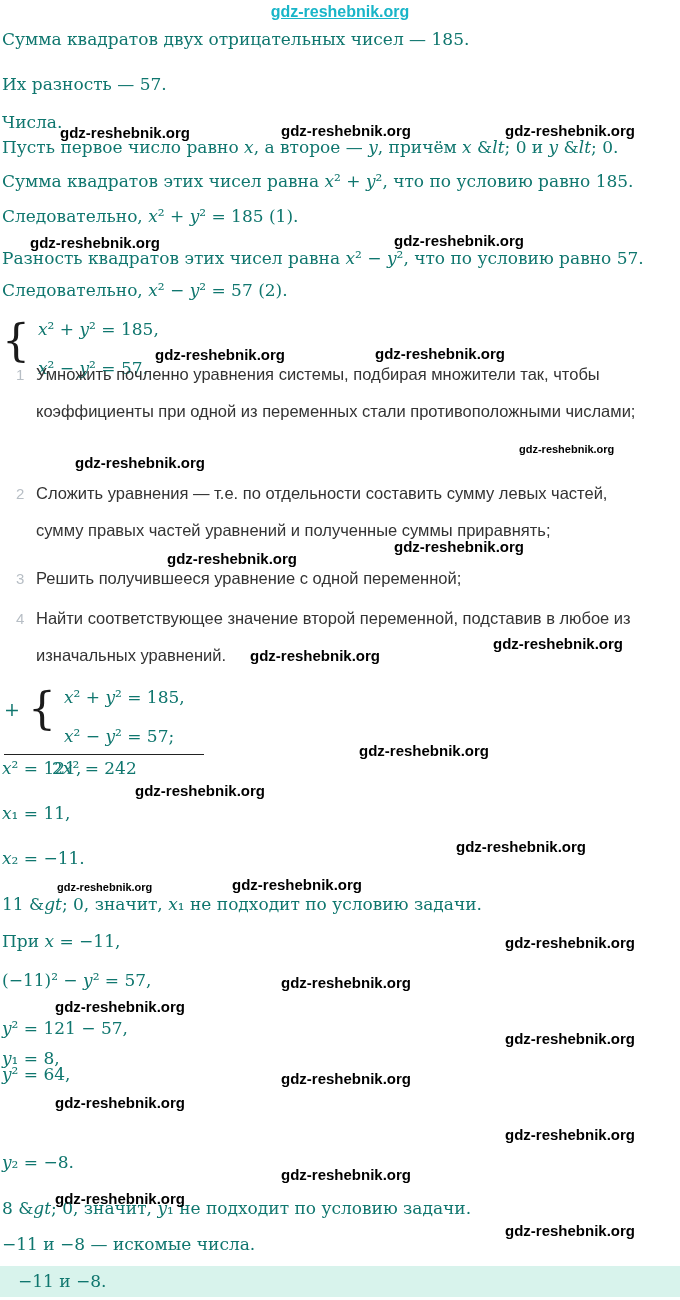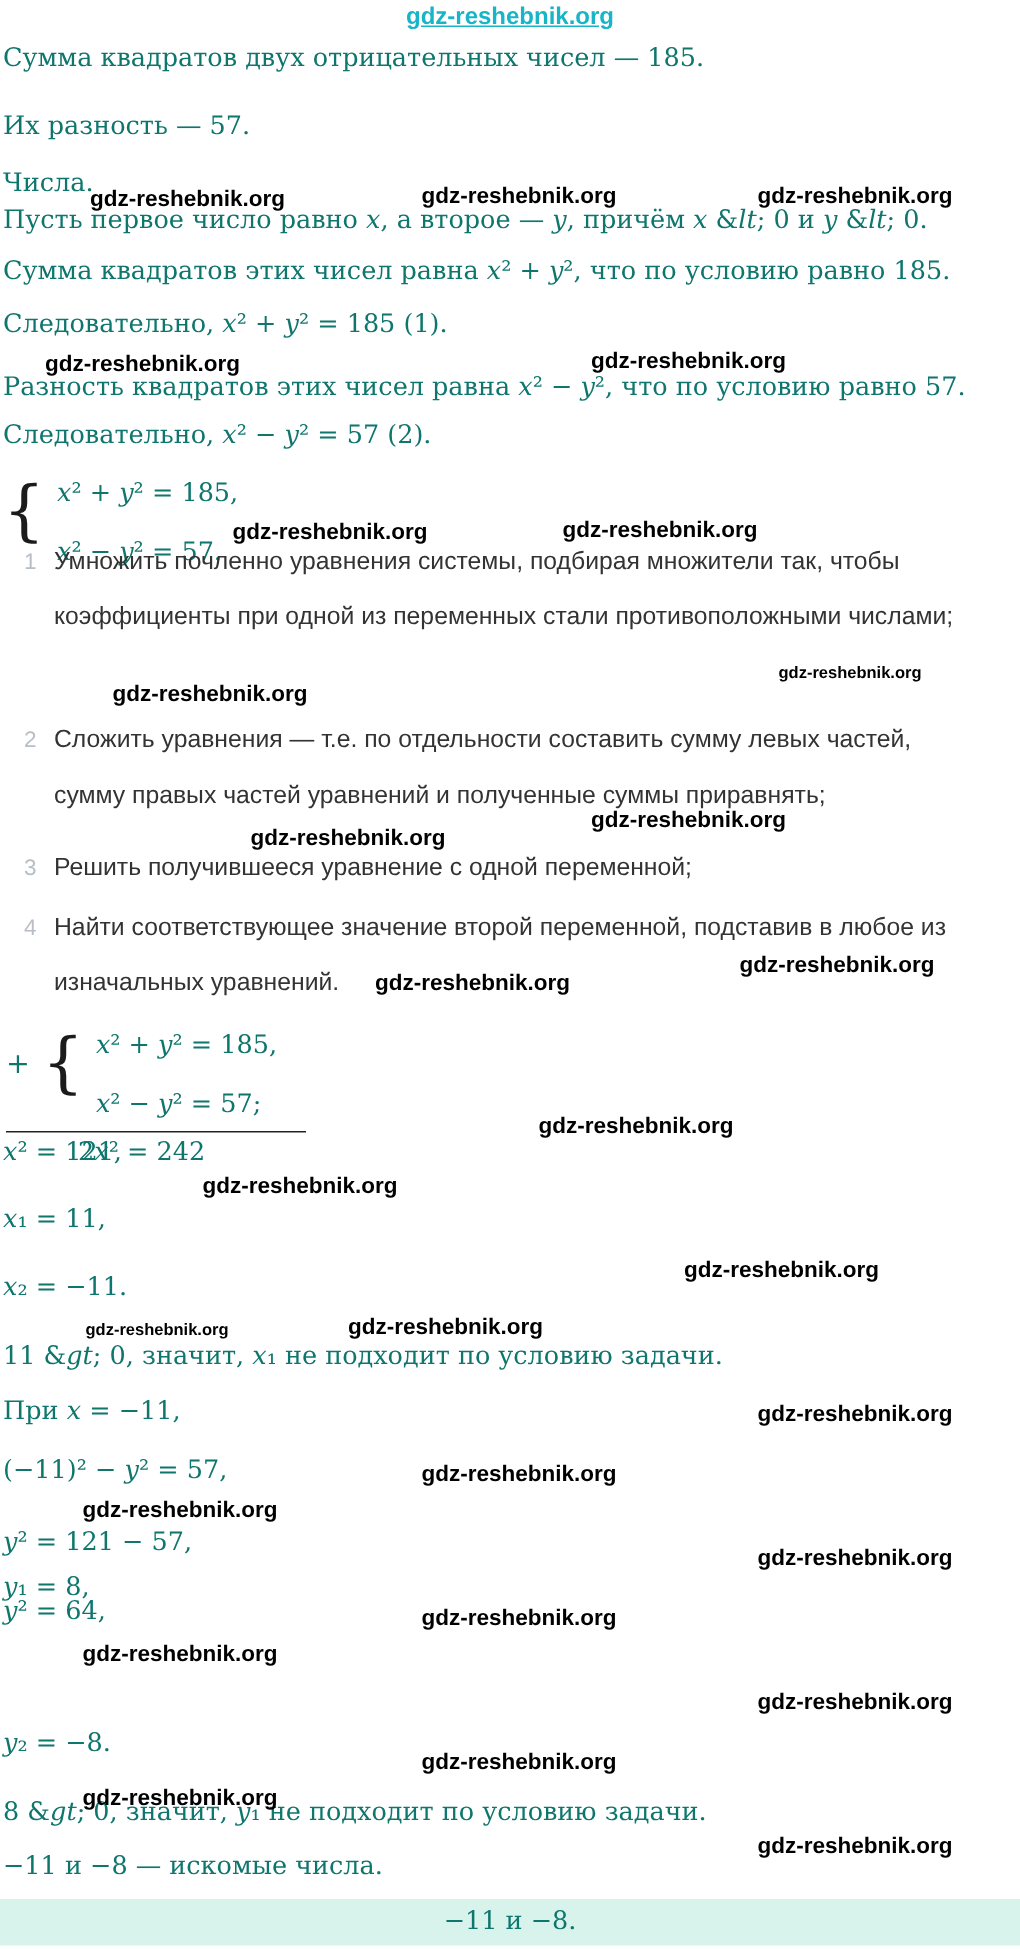--- a/index.html
+++ b/index.html
@@ -60,21 +60,21 @@
     .sys-eqs .math { line-height: 23px; margin-top: 16px; }
     .plus { margin-right: 8px; font-size: 19px; }
 
     .sumline { border-top: 1.6px solid #222; width: 200px; margin-top: 6px; }
     .result { margin-left: 48px; margin-top: 3px; }
 
     
     .answer-bar {
       left: 0; top: 1266px; width: 680px; height: 31px;
       background: var(--answer-bg, #d8f3ec);
-      display: flex; align-items: center; padding-left: 0; justify-content: center;
+      display: flex; align-items: center; padding-left: 18px;
     }
   </style>
 </head>
 <body>
 
 <div class="abs toplink-wrap">
   <a class="toplink">gdz-reshebnik.org</a>
 </div>
 
 <div class="abs math" style="left:2px;top:29px">Сумма квадратов двух отрицательных чисел — 185.</div>

